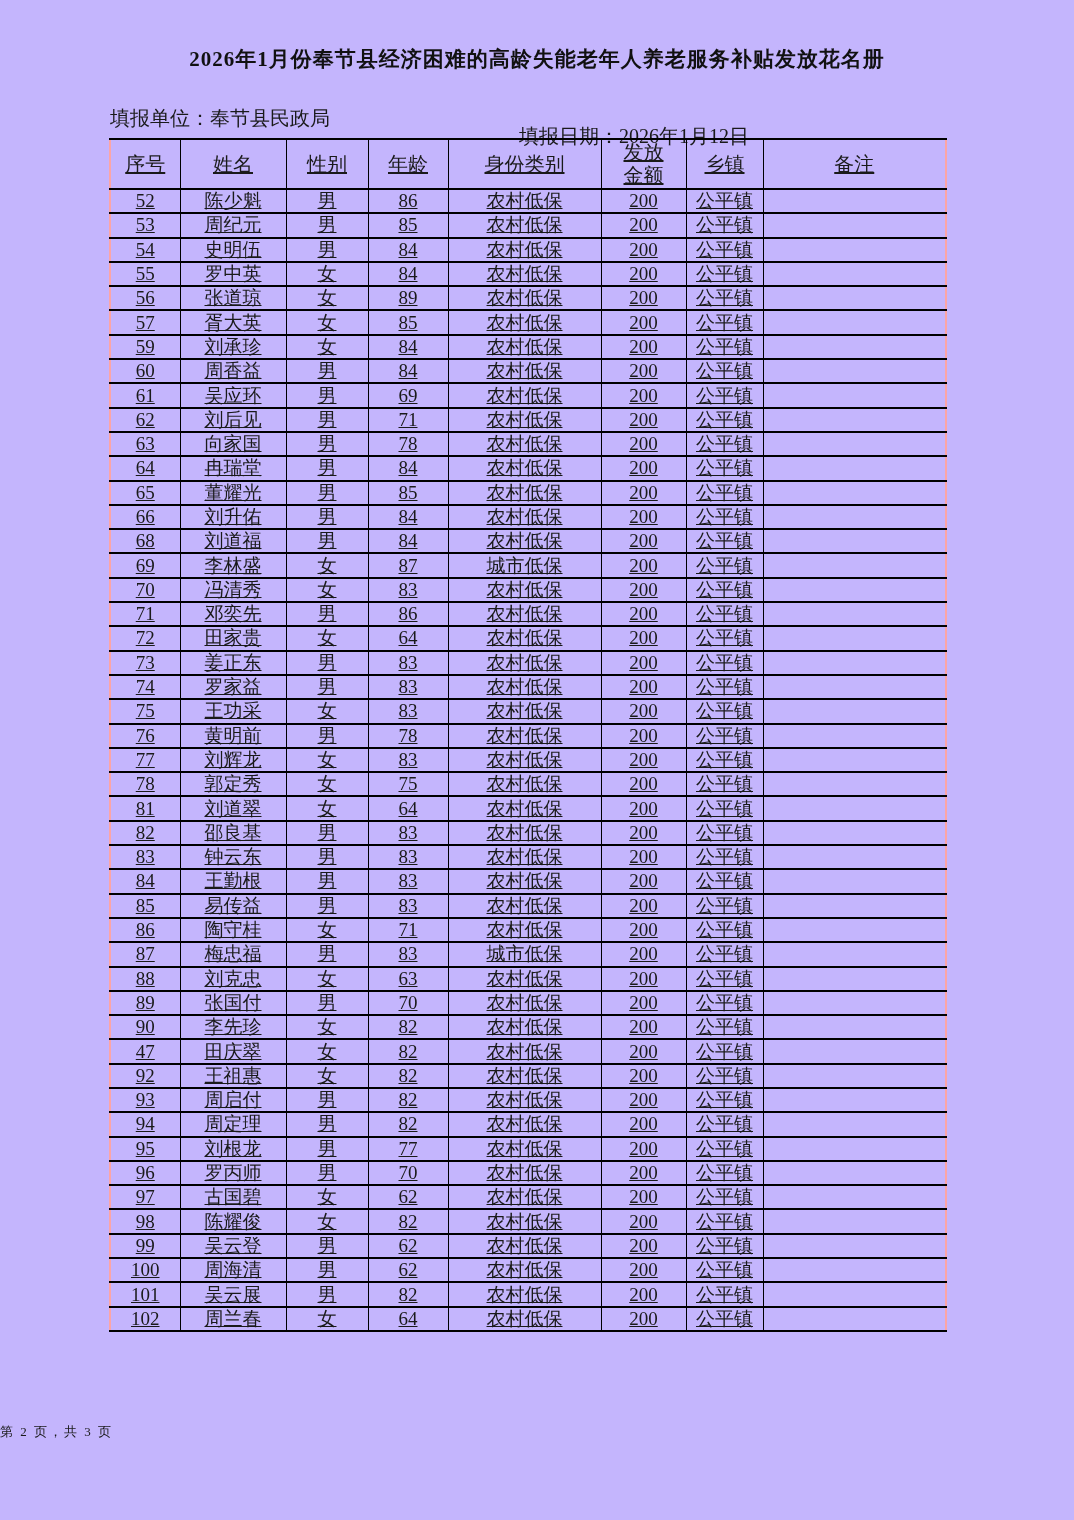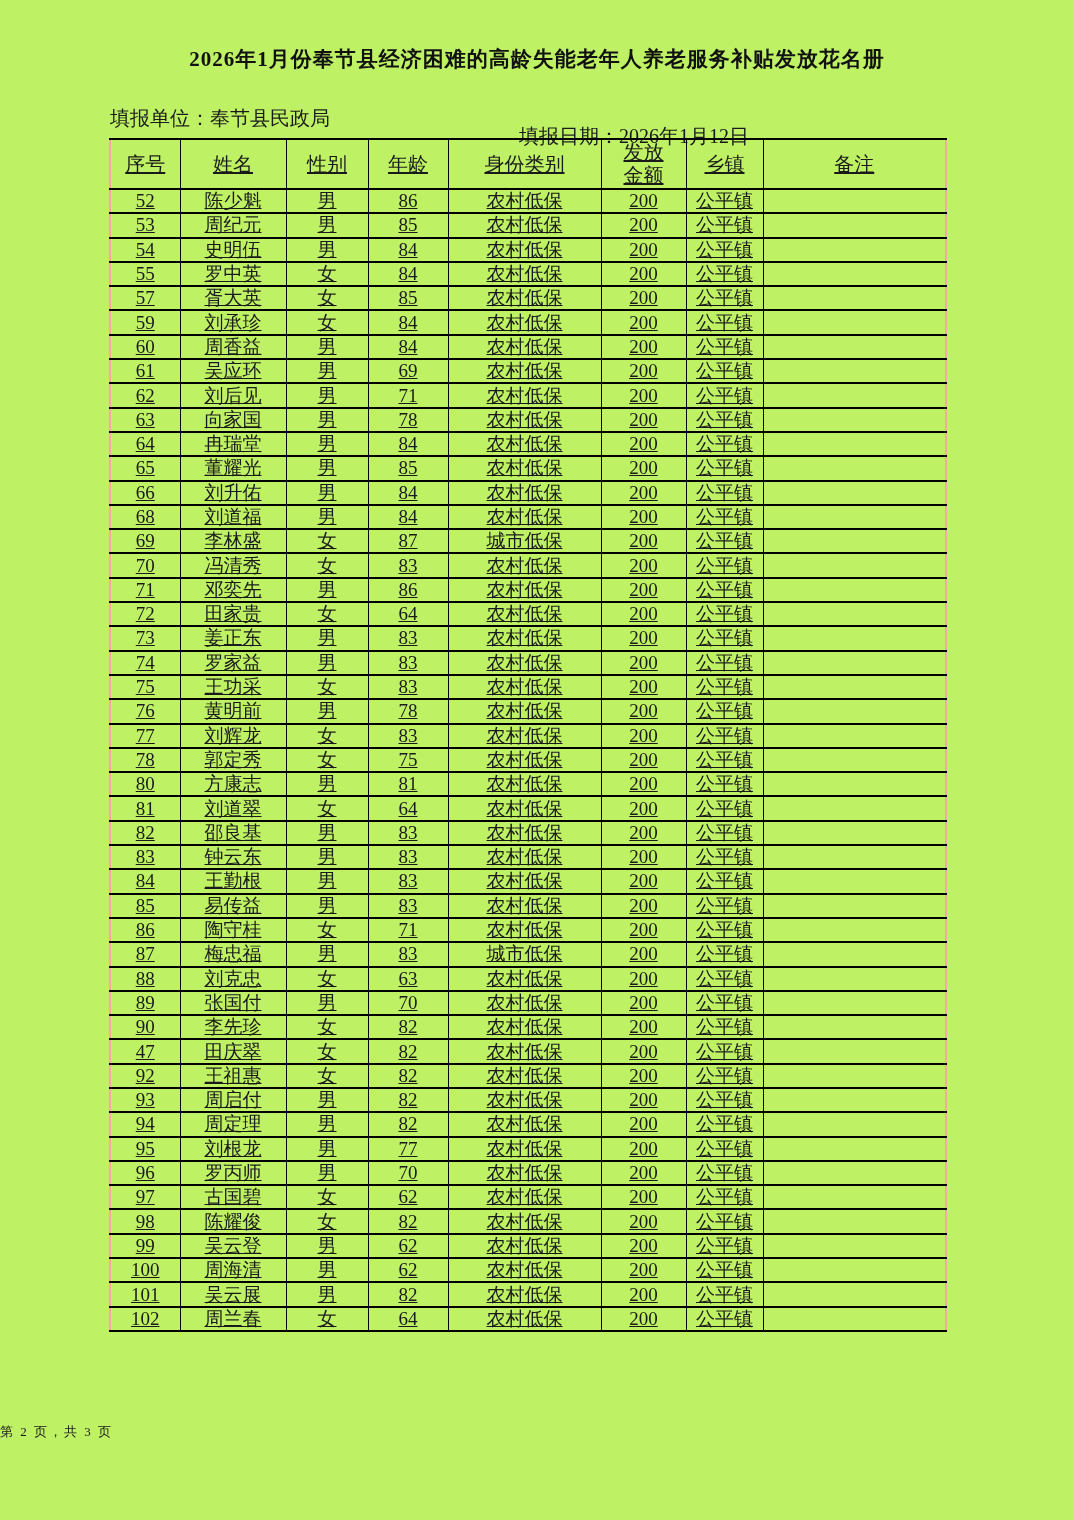--- a/index.html
+++ b/index.html
@@ -1,20 +1,20 @@
 <!DOCTYPE html>
 <html><head>
 <meta charset="utf-8">
 <style>
   html, body { margin: 0; padding: 0; background: #ffffff; }
   .page {
     position: relative;
     width: 1074px;
     height: 1520px;
-    background: #bef264;
+    background: #c4b5fd;
     font-family: "Liberation Serif", "DejaVu Serif", serif;
     color: #1a1a1a;
     overflow: hidden;
   }
   .doc-title {
     position: absolute;
     top: 45px;
     left: 0;
     width: 100%;
     text-align: center;
@@ -155,20 +155,30 @@
           <td>55</td>
           <td>罗中英</td>
           <td>女</td>
           <td>84</td>
           <td>农村低保</td>
           <td>200</td>
           <td>公平镇</td>
           <td></td>
         </tr>
         <tr>
+          <td>56</td>
+          <td>张道琼</td>
+          <td>女</td>
+          <td>89</td>
+          <td>农村低保</td>
+          <td>200</td>
+          <td>公平镇</td>
+          <td></td>
+        </tr>
+        <tr>
           <td>57</td>
           <td>胥大英</td>
           <td>女</td>
           <td>85</td>
           <td>农村低保</td>
           <td>200</td>
           <td>公平镇</td>
           <td></td>
         </tr>
         <tr>
@@ -355,30 +365,20 @@
           <td>78</td>
           <td>郭定秀</td>
           <td>女</td>
           <td>75</td>
           <td>农村低保</td>
           <td>200</td>
           <td>公平镇</td>
           <td></td>
         </tr>
         <tr>
-          <td>80</td>
-          <td>方康志</td>
-          <td>男</td>
-          <td>81</td>
-          <td>农村低保</td>
-          <td>200</td>
-          <td>公平镇</td>
-          <td></td>
-        </tr>
-        <tr>
           <td>81</td>
           <td>刘道翠</td>
           <td>女</td>
           <td>64</td>
           <td>农村低保</td>
           <td>200</td>
           <td>公平镇</td>
           <td></td>
         </tr>
         <tr>

